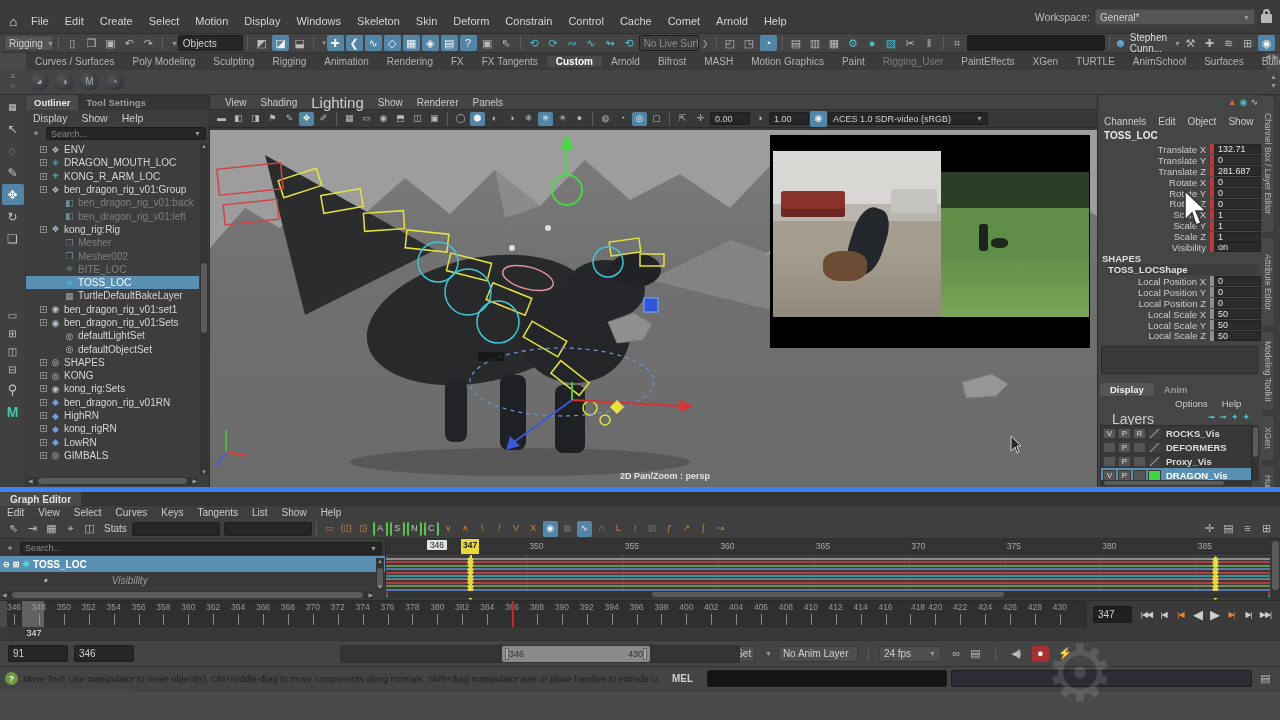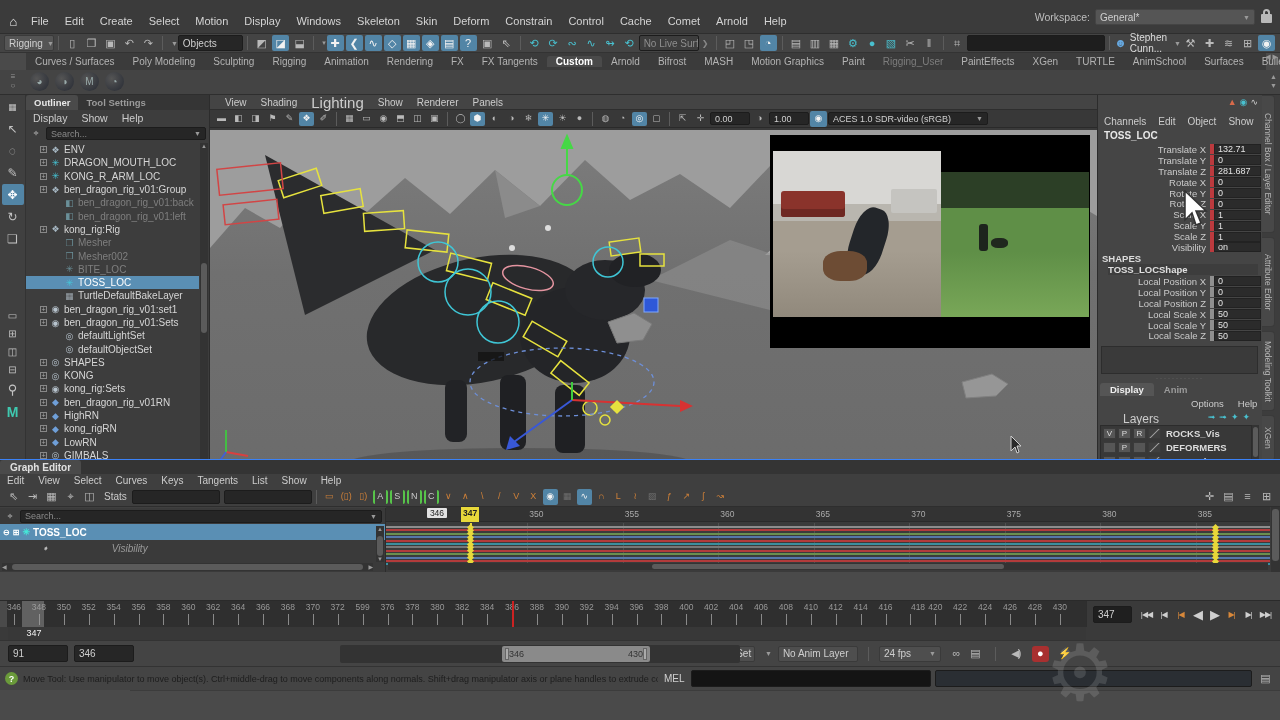--- a/index.html
+++ b/index.html
@@ -635,21 +635,21 @@
             <span class="ch-val">50</span>
           </div>
         </div>
       <div class="abs" style="left:3px;top:251px;width:157px;height:28px;background:#3a3a3a;border:1px solid #2d2d2d"></div>
       <div class="abs" style="left:0;top:280px;width:100%;text-align:center;color:#8a8a8a;font-size:6px;letter-spacing:2px">············</div>
       <div class="flex" id="le-tabs" style="position:absolute;left:2px;top:288px;height:13px">
           <span style="padding: 0px 10px; font-size: 9.5px; font-weight: bold; height: 13px; display: flex; align-items: center; background: rgb(85, 85, 85); color: rgb(238, 238, 238); border-radius: 3px 3px 0px 0px;">Display</span>
           <span style="padding: 0px 10px; font-size: 9.5px; font-weight: bold; height: 13px; display: flex; align-items: center; color: rgb(154, 154, 154);">Anim</span>
         </div>
       <div class="flex" id="le-menus" style="position:absolute;left:0;top:302px;height:13px">
-          <span class="panel-menu" style="padding: 0px 25px; font-size: 12px; margin-top: 31px;">Layers</span>
+          <span class="panel-menu" style="padding: 0px 14px; font-size: 14px; margin-top: 31px;">Layers</span>
           <span class="panel-menu" style="padding: 0px 7px; font-size: 9.5px;">Options</span>
           <span class="panel-menu" style="padding: 0px 7px; font-size: 9.5px;">Help</span>
         </div>
       <div class="flex" id="le-icons" style="position:absolute;right:12px;top:316px;height:12px;gap:4px">
           <span style="color: rgb(73, 192, 207); font-size: 9px;">➟</span>
           <span style="color: rgb(73, 192, 207); font-size: 9px;">➟</span>
           <span style="color: rgb(73, 192, 207); font-size: 9px;">✦</span>
           <span style="color: rgb(73, 192, 207); font-size: 9px;">✦</span>
         </div>
       <div class="abs" id="le-layers" style="left:2px;top:330px;width:152px;height:56px;background:#383838;border:1px solid #2c2c2c;overflow:hidden">
@@ -692,21 +692,21 @@
 
     <div class="abs" id="sidestrip" style="left:1262px;top:0;width:18px;height:392px;background:#3d3d3d">
         <div class="vtab" style="height: 138px; margin-bottom: 4px;">Channel Box / Layer Editor</div>
         <div class="vtab" style="height: 90px; margin-bottom: 4px;">Attribute Editor</div>
         <div class="vtab" style="height: 80px; margin-bottom: 4px;">Modeling Toolkit</div>
         <div class="vtab" style="height: 46px; margin-bottom: 4px;">XGen</div>
         <div class="vtab" style="height: 58px; margin-bottom: 4px;">Human IK</div>
       </div>
   </div>
 
-  <div class="abs" id="graph" style="left:0;top:459px;width:1280px;height:113px;background:#3f3f3f;border-top:1px solid #3b82f6">
+  <div class="abs" id="graph" style="left:0;top:487px;width:1280px;height:113px;background:#3f3f3f;border-top:5px solid #3b82f6">
     <div class="flex" style="height:14px;background:#343434">
       <span style="background:#4a4a4a;padding:0 10px;height:14px;display:flex;align-items:center;font-size:10px;font-weight:bold;color:#e0e0e0;border-radius:3px 3px 0 0">
           <span>Graph Editor</span>
         </span>
     </div>
     <div class="flex" id="ge-menus" style="height:13px">
         <span class="panel-menu" style="font-size: 10px;">Edit</span>
         <span class="panel-menu" style="font-size: 10px;">View</span>
         <span class="panel-menu" style="font-size: 10px;">Select</span>
         <span class="panel-menu" style="font-size: 10px;">Curves</span>
@@ -890,21 +890,21 @@
         <span class="tick-num" style="left: 230.1px;">364</span>
         <span class="tick-line" style="left: 230.1px;"></span>
         <span class="tick-num" style="left: 255px;">366</span>
         <span class="tick-line" style="left: 255px;"></span>
         <span class="tick-num" style="left: 279.9px;">368</span>
         <span class="tick-line" style="left: 279.9px;"></span>
         <span class="tick-num" style="left: 304.8px;">370</span>
         <span class="tick-line" style="left: 304.8px;"></span>
         <span class="tick-num" style="left: 329.7px;">372</span>
         <span class="tick-line" style="left: 329.7px;"></span>
-        <span class="tick-num" style="left: 354.6px;">599</span>
+        <span class="tick-num" style="left: 354.6px;">374</span>
         <span class="tick-line" style="left: 354.6px;"></span>
         <span class="tick-num" style="left: 379.5px;">376</span>
         <span class="tick-line" style="left: 379.5px;"></span>
         <span class="tick-num" style="left: 404.4px;">378</span>
         <span class="tick-line" style="left: 404.4px;"></span>
         <span class="tick-num" style="left: 429.3px;">380</span>
         <span class="tick-line" style="left: 429.3px;"></span>
         <span class="tick-num" style="left: 454.2px;">382</span>
         <span class="tick-line" style="left: 454.2px;"></span>
         <span class="tick-num" style="left: 479.1px;">384</span>
@@ -1024,21 +1024,21 @@
     <span class="ico" style="letter-spacing:-2px">◀)</span>
     <span class="ico" style="background:#a83030;color:#fff;border-radius:3px">●</span>
     <span class="ico">⚡</span>
   </div>
 
   <div class="abs flex" id="cmdrow" style="left:0;top:666px;width:1280px;height:24px;background:#444;border-top:1px solid #333;padding:0 5px">
     <span style="width:13px;height:13px;border-radius:50%;background:#6a9a3a;color:#fff;font-size:9px;font-weight:bold;display:inline-flex;align-items:center;justify-content:center;flex:none">
         <span>?</span>
       </span>
     <span style="font-size:9px;color:#1d1d1d;margin-left:5px;width:635px;white-space:nowrap;overflow:hidden"><span>Move Tool: Use manipulator to move object(s). Ctrl+middle-drag to move components along normals. Shift+drag manipulator axis or plane handles to extrude components or clone objects. Ctrl+Shift+drag to con</span></span>
-    <span style="font-size:10px;color:#d0d0d0;font-weight:normal;margin:0 6px"><span>MEL</span></span>
+    <span style="font-size:10px;color:#d0d0d0;font-weight:bold;margin:0 14px"><span>MEL</span></span>
     <span class="fld" style="width:240px;height:17px;background:#141414">
         <span></span>
       </span>
     <span class="fld" style="flex:1;height:17px;background:#2a2e33;margin:0 4px"></span>
     <span class="ico">▤</span>
   </div>
   <div class="abs" style="left:130px;top:690px;width:1150px;height:1px;background:#3c3c3c"></div>
 
   <svg class="abs" style="left:1183px;top:190px;z-index:70" width="26" height="38">
       <polygon points="2,1 2,30 9,23 13,35 18,33 13,21 23,21" fill="#fff" stroke="#333" stroke-width="1.5"></polygon>

